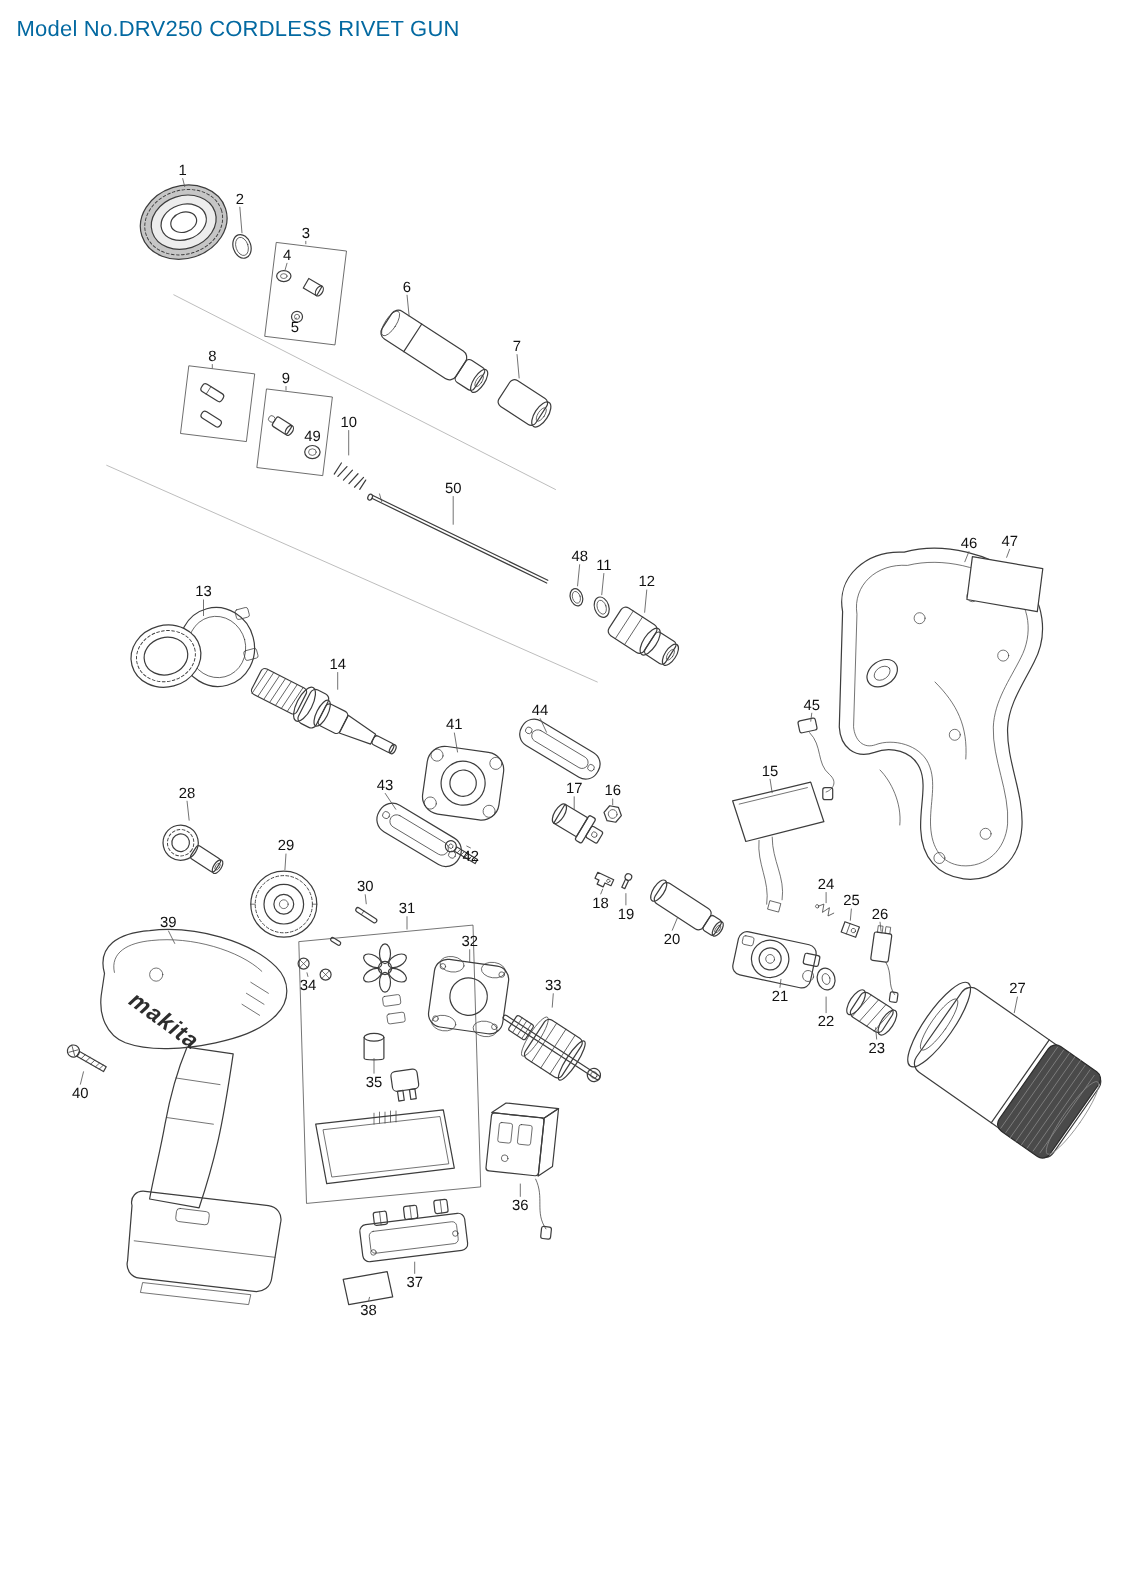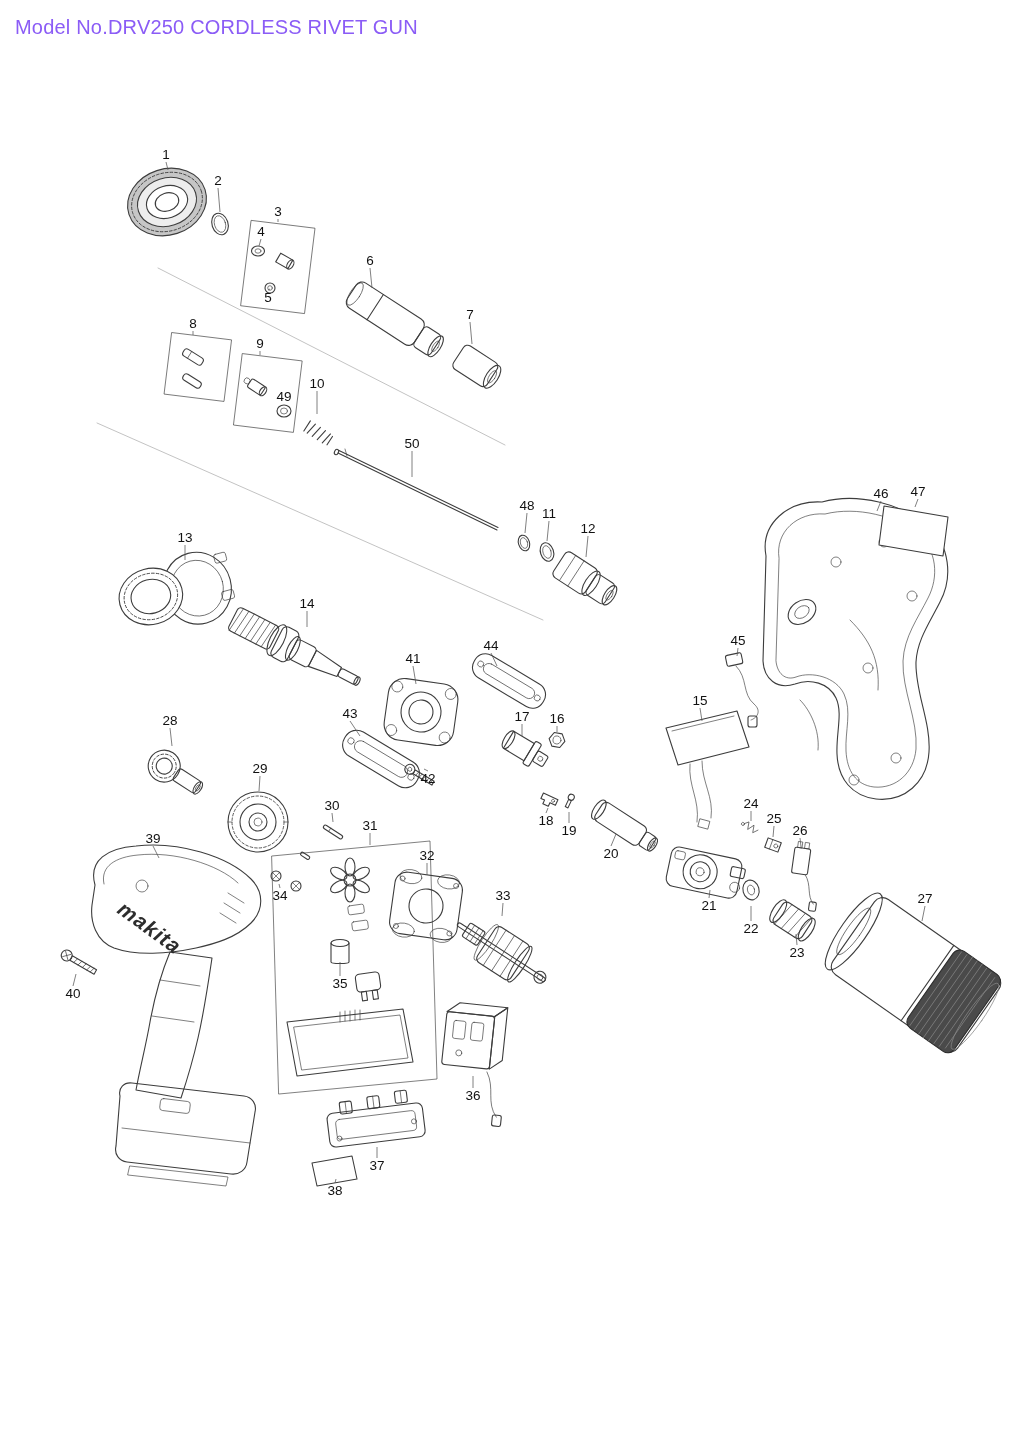--- a/index.html
+++ b/index.html
@@ -1,18 +1,18 @@
 <!DOCTYPE html>
 <html><head>
 <meta charset="utf-8">
 <style>
   html,body{margin:0;padding:0;background:#fff;}
   #page{position:relative;width:1024px;height:1448px;background:#fff;overflow:hidden;
         font-family:"Liberation Sans",sans-serif;}
-  .title{position:absolute;left:15px;top:16px;font-size:20px;color:#8b5cf6;letter-spacing:.2px;}
+  .title{position:absolute;left:15px;top:16px;font-size:20px;color:#0369a1;letter-spacing:.2px;}
   #diagram{position:absolute;left:0;top:0;}
   .thin{stroke-width:.65}
   .dash{stroke-dasharray:2.6 2;stroke-width:.85}
   .leader{stroke:#555;stroke-width:.75}
   .guide{stroke:#9a9a9a;stroke-width:.6}
   .part-num{fill:#111;stroke:none;font:13.5px "Liberation Sans",sans-serif;text-anchor:middle}
   .brand-text{fill:#2d2d2d;stroke:none;font:italic 700 21px "Liberation Sans",sans-serif;letter-spacing:1px}
   .darkfill{fill:#4a4a4a;stroke:#2b2b2b}
   .kl{stroke:#858585;stroke-width:.7}
   .gfill{fill:#c6c6c6}

